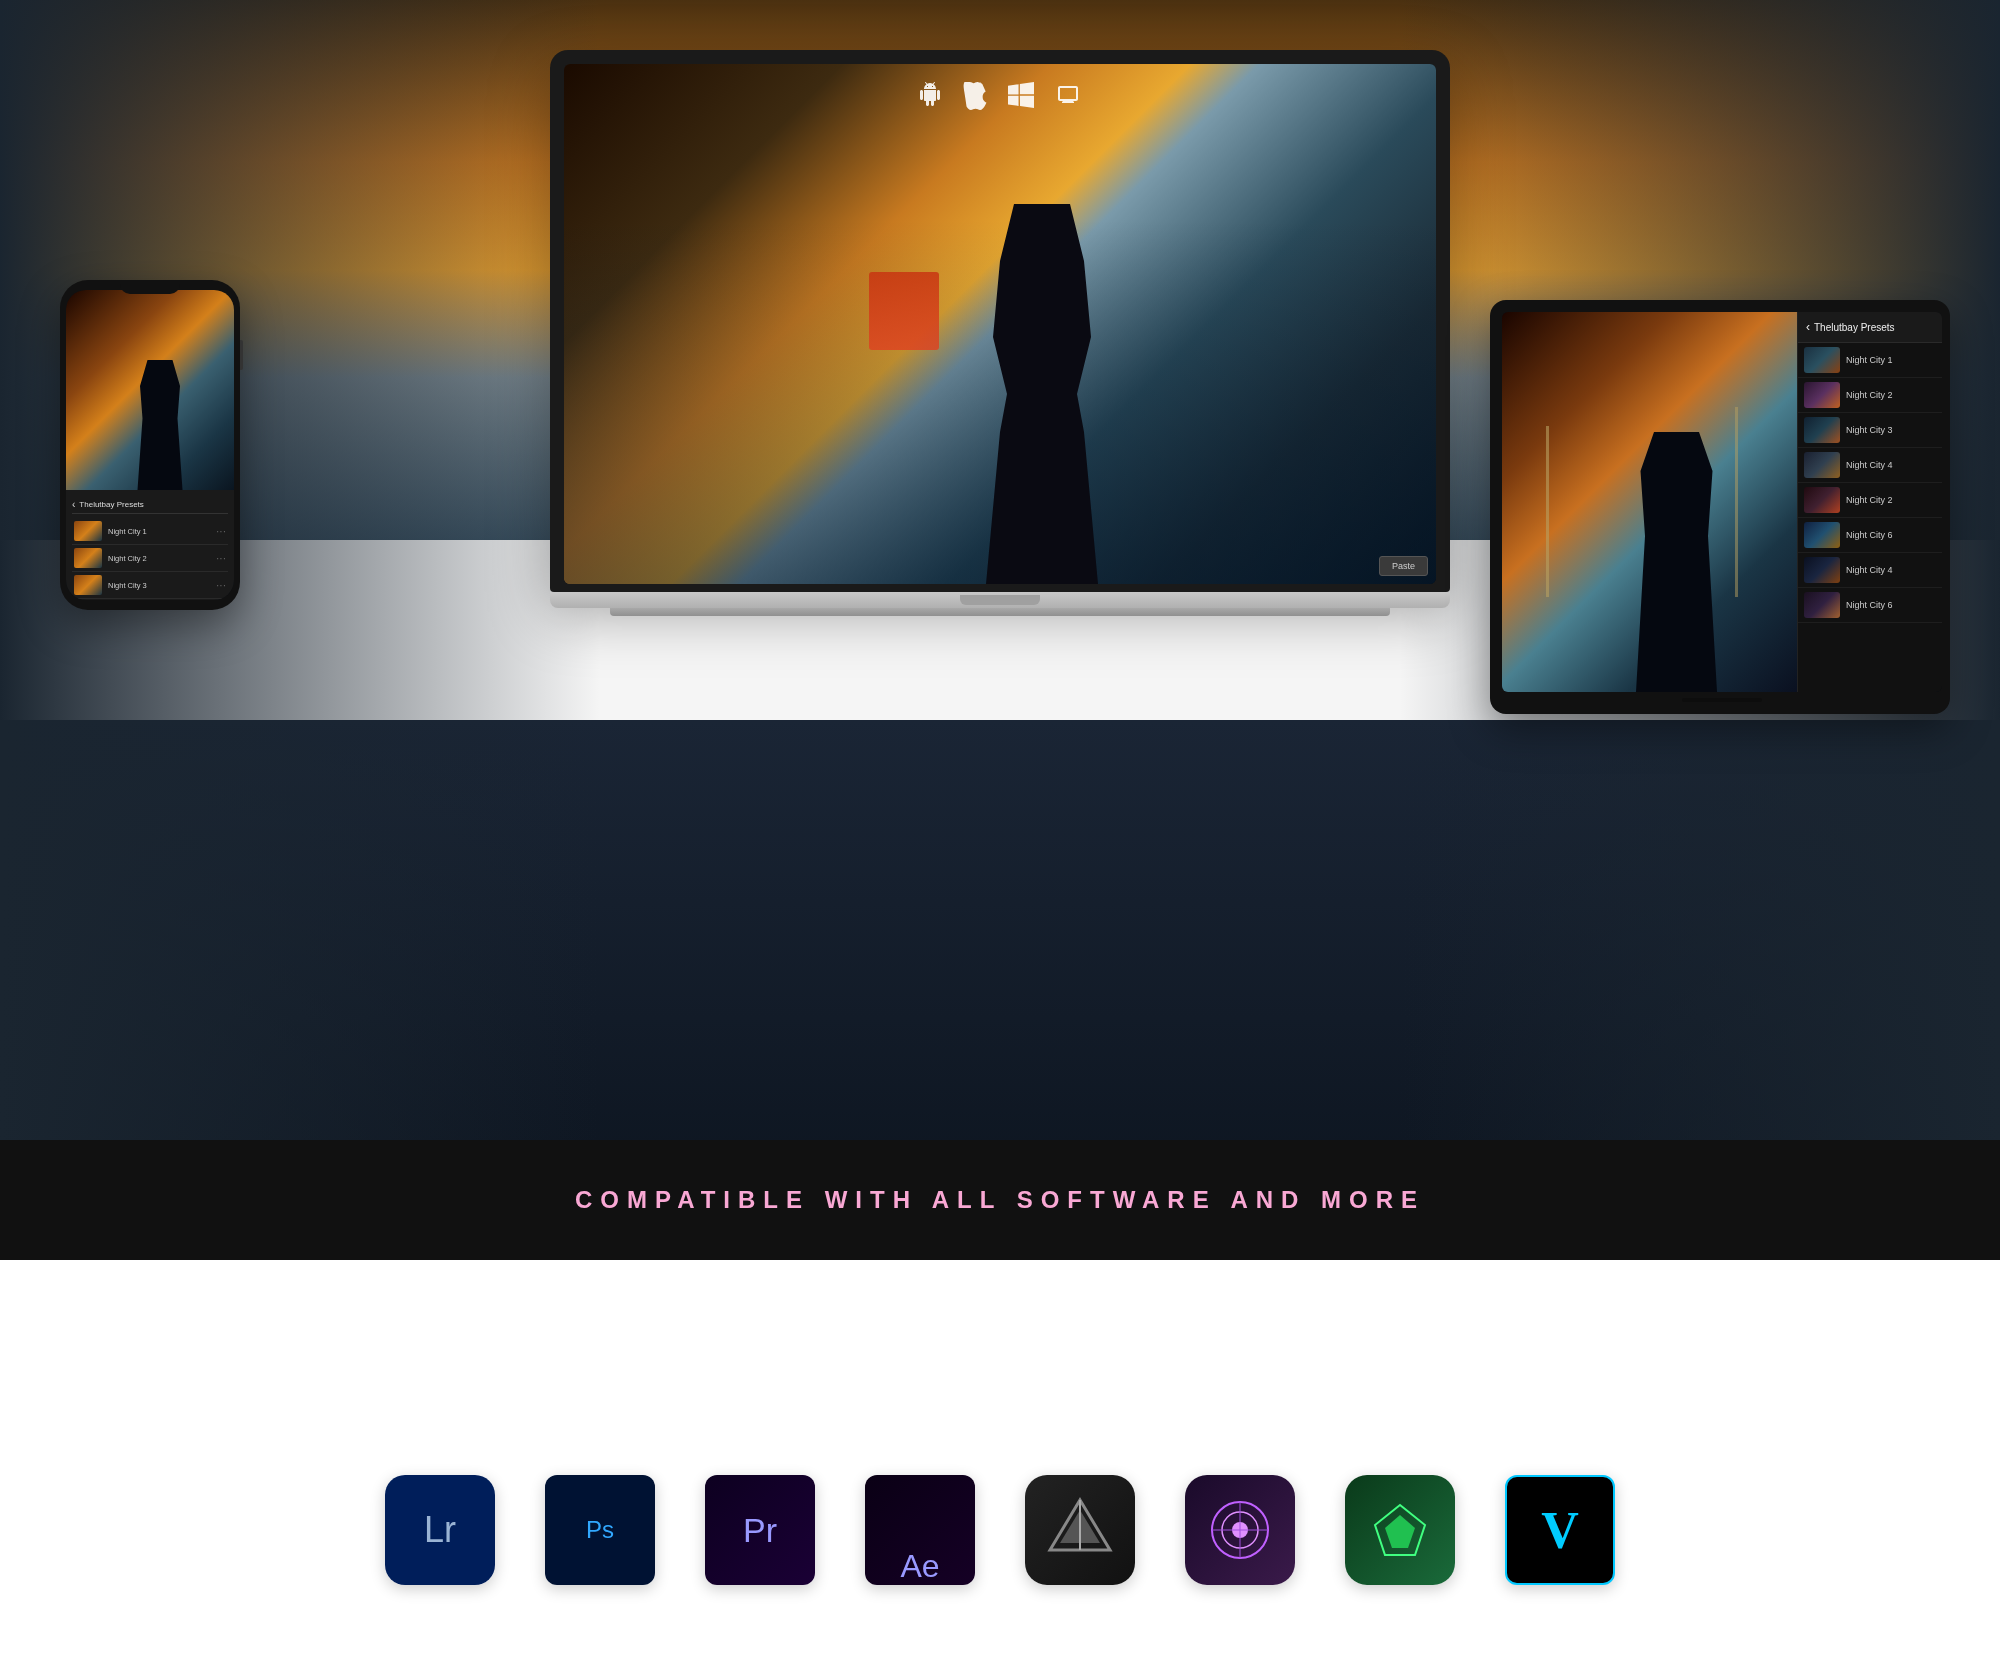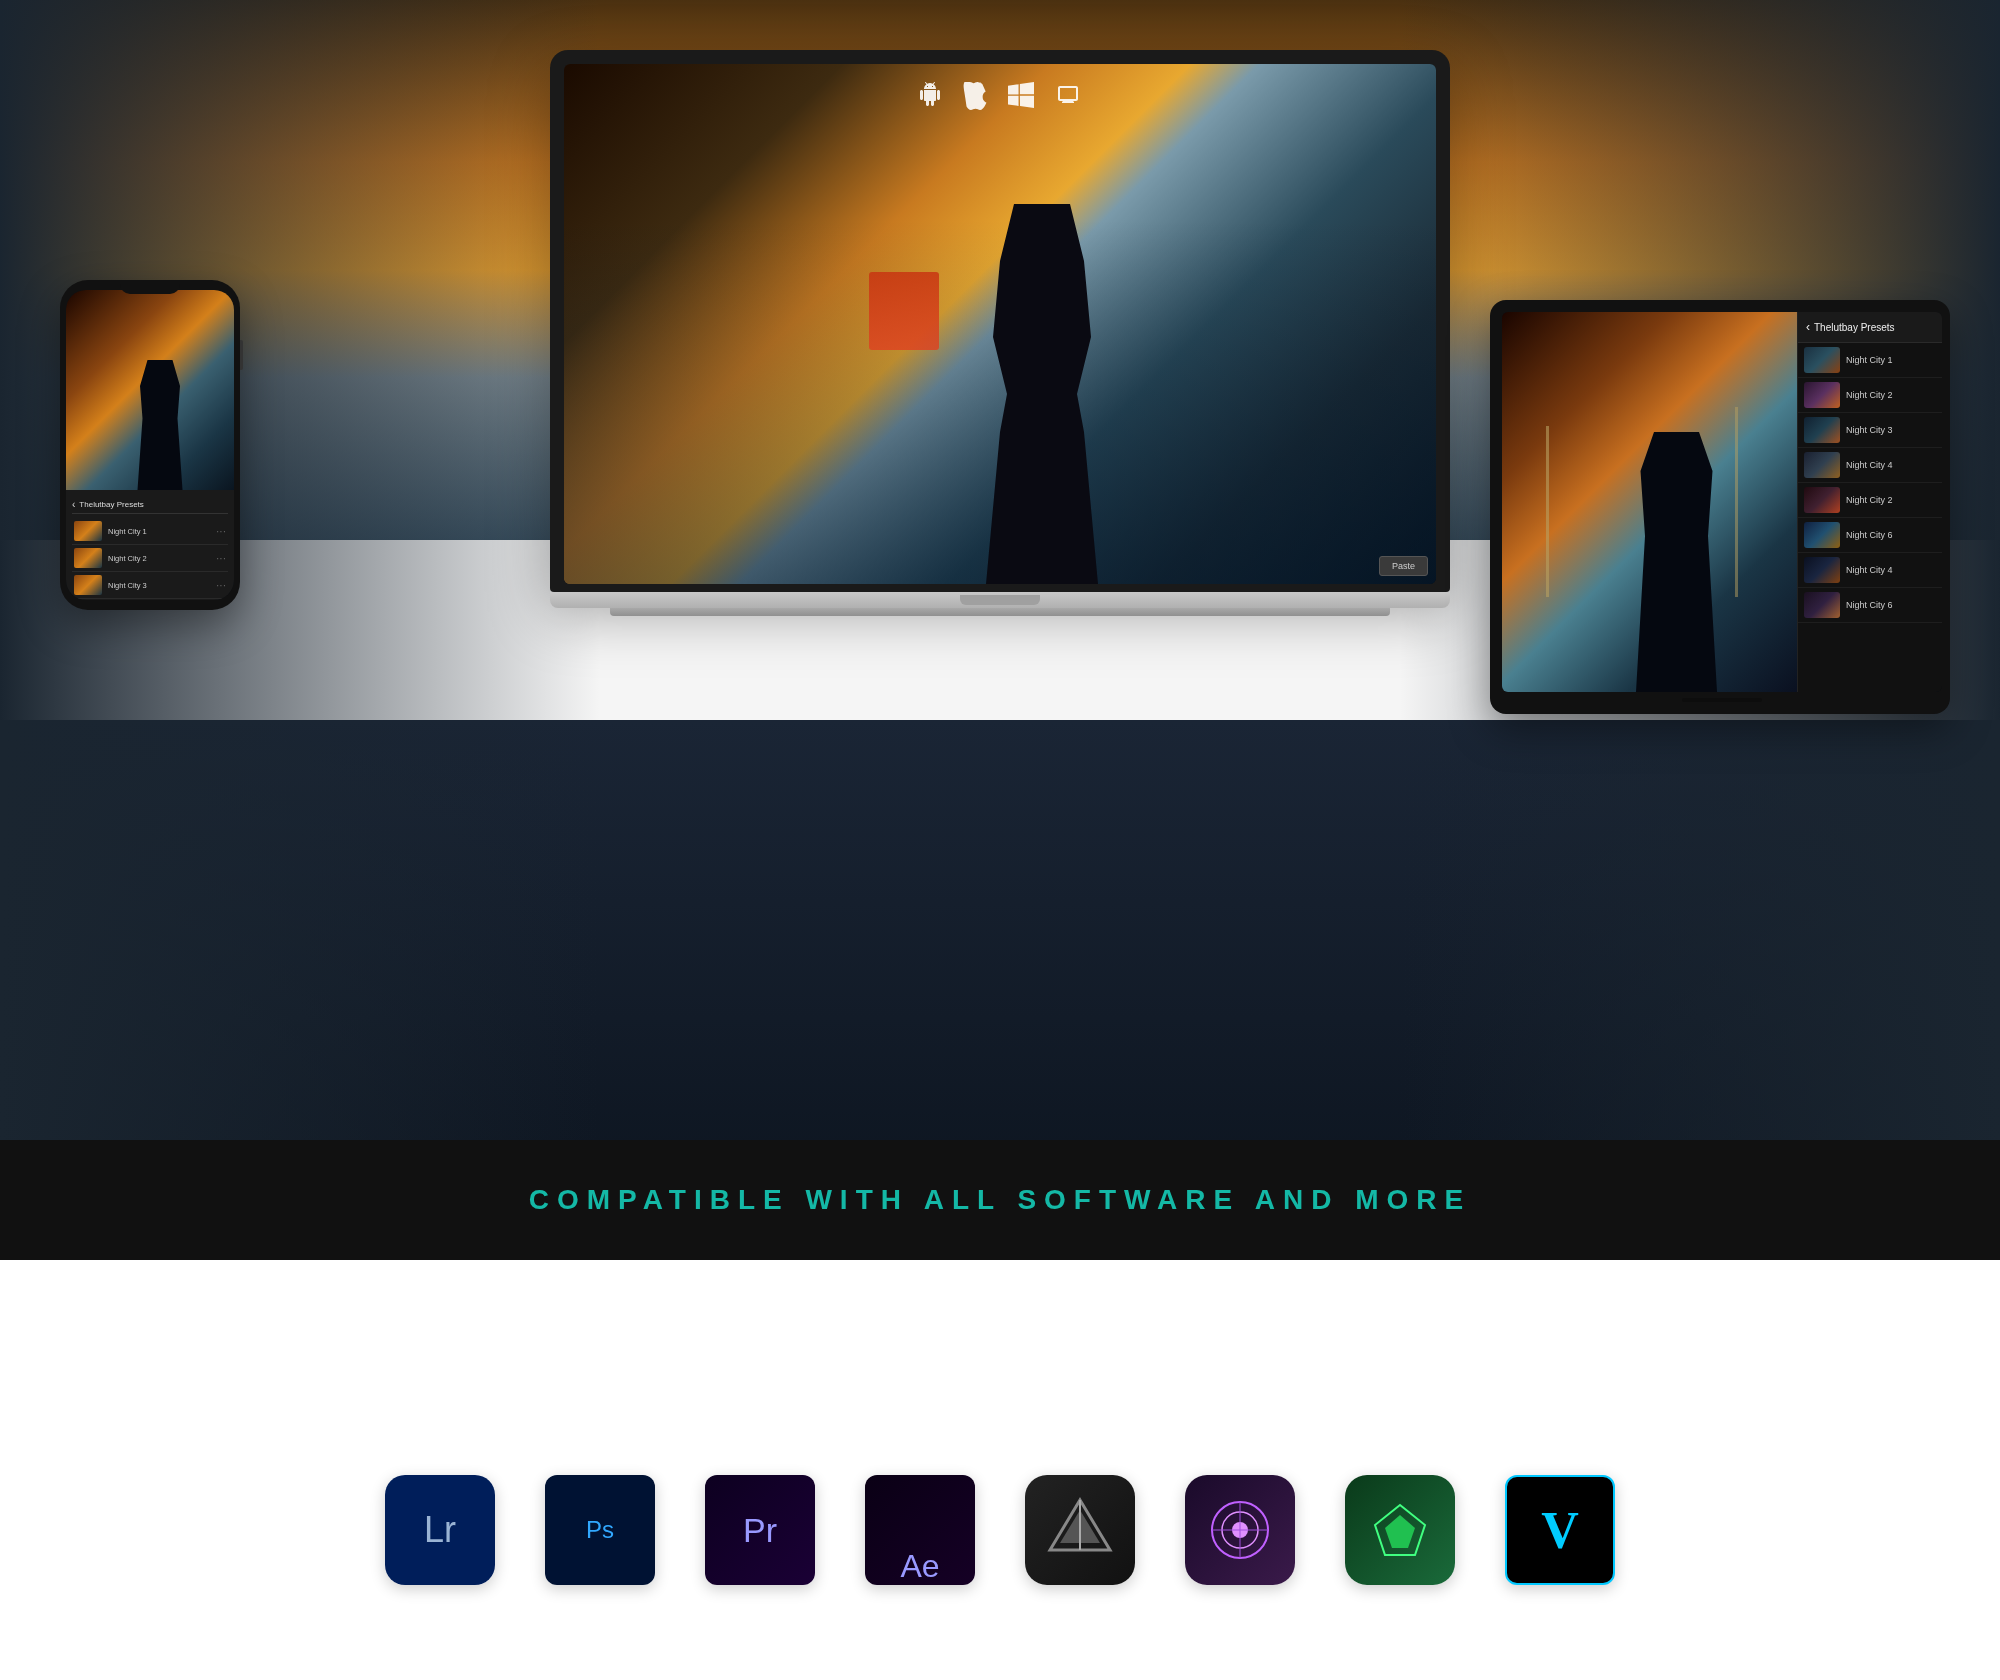--- a/index.html
+++ b/index.html
@@ -359,22 +359,22 @@
       height: 120px;
       background: #111;
       display: flex;
       align-items: center;
       justify-content: center;
       position: absolute;
       bottom: 420px;
       left: 0;
     }
     .compatible-text {
-      color: #14b8a6;
-      font-size: 28px;
+      color: #f9a8d4;
+      font-size: 24px;
       font-weight: 700;
       letter-spacing: 8px;
       text-transform: uppercase;
       font-family: 'Arial', sans-serif;
     }
 
     
     .software-bar {
       width: 2000px;
       height: 300px;

